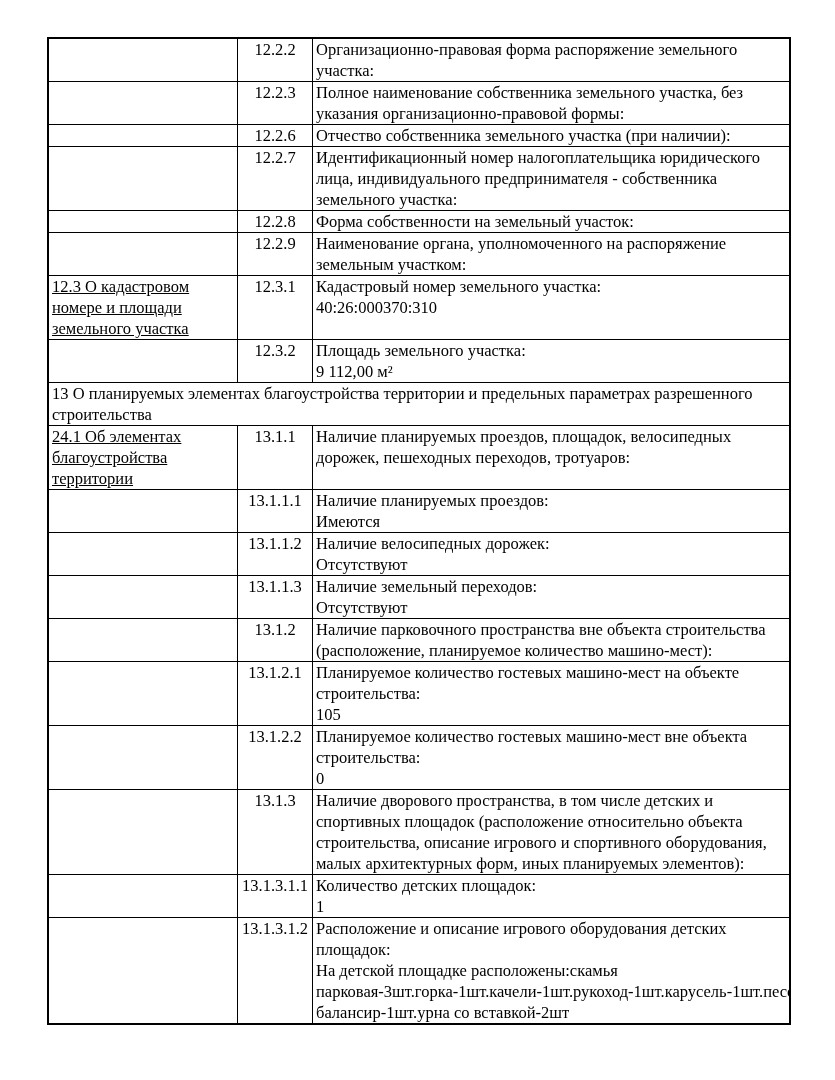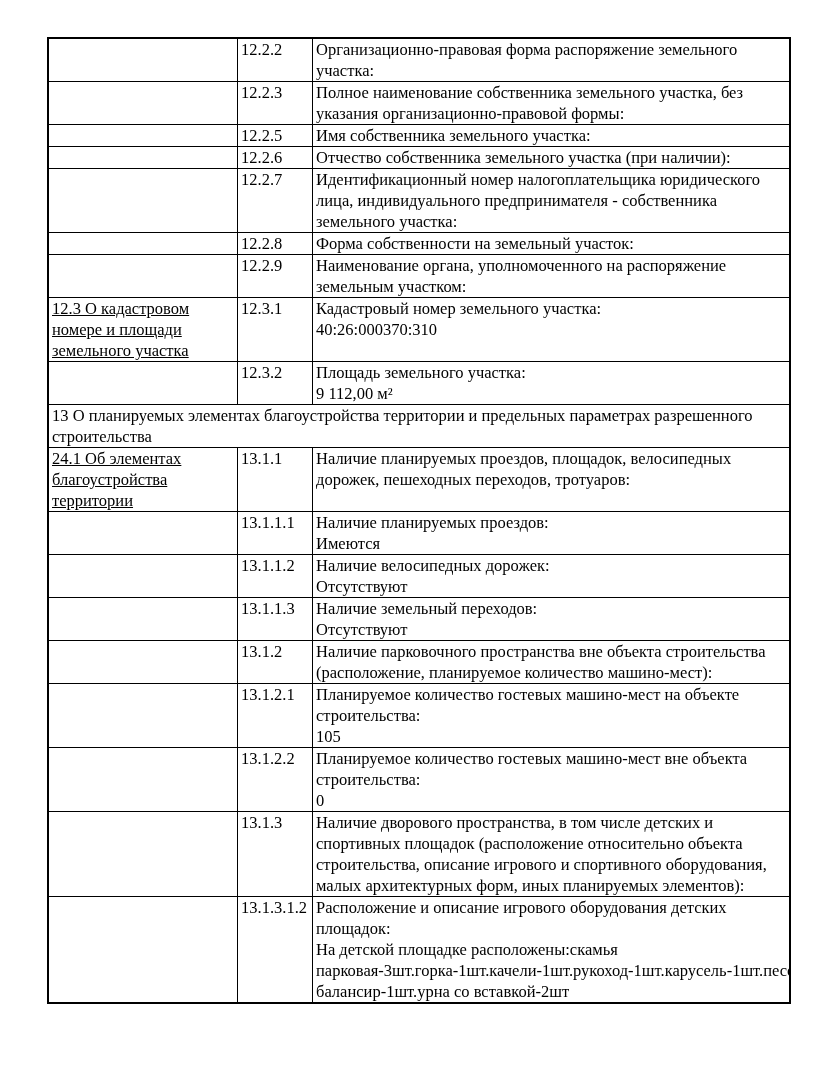--- a/index.html
+++ b/index.html
@@ -35,20 +35,21 @@
   }
   td.section-cell {
     width: 182px;
     text-decoration: underline;
   }
   td.num-cell {
     width: 68px;
     vertical-align: middle;
     padding: 0px 1px 0px 2px;
     white-space: nowrap;
+    text-align: center;
   }
   td.content-cell {
   }
   .field-value {
     font-weight: normal;
   }
   td.span-cell {
     padding: 0px 3px;
   }
 </style>
@@ -67,27 +68,20 @@
       </tr>
       <tr>
         <td class="section-cell"></td>
         <td class="num-cell"><span>12.2.3</span></td>
         <td class="content-cell">
             <div>Полное наименование собственника земельного участка, без указания организационно-правовой формы:</div>
           </td>
       </tr>
       <tr>
         <td class="section-cell"></td>
-        <td class="num-cell"><span>12.2.5</span></td>
-        <td class="content-cell">
-            <div>Имя собственника земельного участка:</div>
-          </td>
-      </tr>
-      <tr>
-        <td class="section-cell"></td>
         <td class="num-cell"><span>12.2.6</span></td>
         <td class="content-cell">
             <div>Отчество собственника земельного участка (при наличии):</div>
           </td>
       </tr>
       <tr>
         <td class="section-cell"></td>
         <td class="num-cell"><span>12.2.7</span></td>
         <td class="content-cell">
             <div>Идентификационный номер налогоплательщика юридического лица, индивидуального предпринимателя - собственника земельного участка:</div>
@@ -179,20 +173,28 @@
           <div>Планируемое количество гостевых машино-мест вне объекта строительства:</div>
           <div class="field-value">0</div>
         </td>
       </tr>
       <tr>
         <td class="section-cell"></td>
         <td class="num-cell"><span>13.1.3</span></td>
         <td class="content-cell">
             <div>Наличие дворового пространства, в том числе детских и спортивных площадок (расположение относительно объекта строительства, описание игрового и спортивного оборудования, малых архитектурных форм, иных планируемых элементов):</div>
           </td>
+      </tr>
+      <tr>
+        <td class="section-cell"></td>
+        <td class="num-cell"><span>13.1.3.1.1</span></td>
+        <td class="content-cell">
+          <div>Количество детских площадок:</div>
+          <div class="field-value">1</div>
+        </td>
       </tr>
       <tr>
         <td class="section-cell"></td>
         <td class="num-cell"><span>13.1.3.1.2</span></td>
         <td class="content-cell">
           <div>Расположение и описание игрового оборудования детских площадок:</div>
           <div class="field-value">На детской площадке расположены:скамья парковая-3шт.горка-1шт.качели-1шт.рукоход-1шт.карусель-1шт.песочница-1шт.качалка-балансир-1шт.урна со вставкой-2шт</div>
         </td>
       </tr>
 

